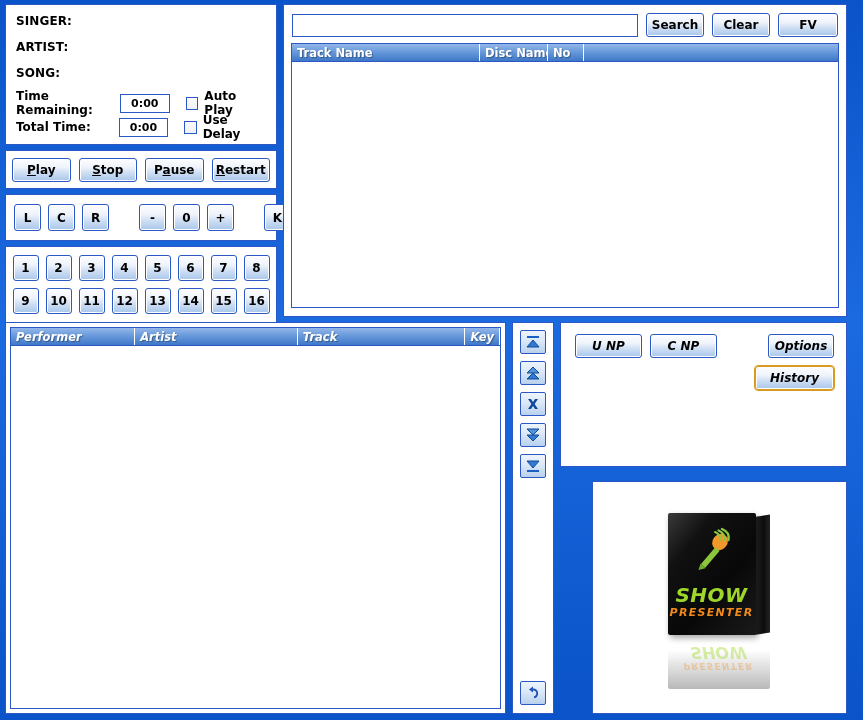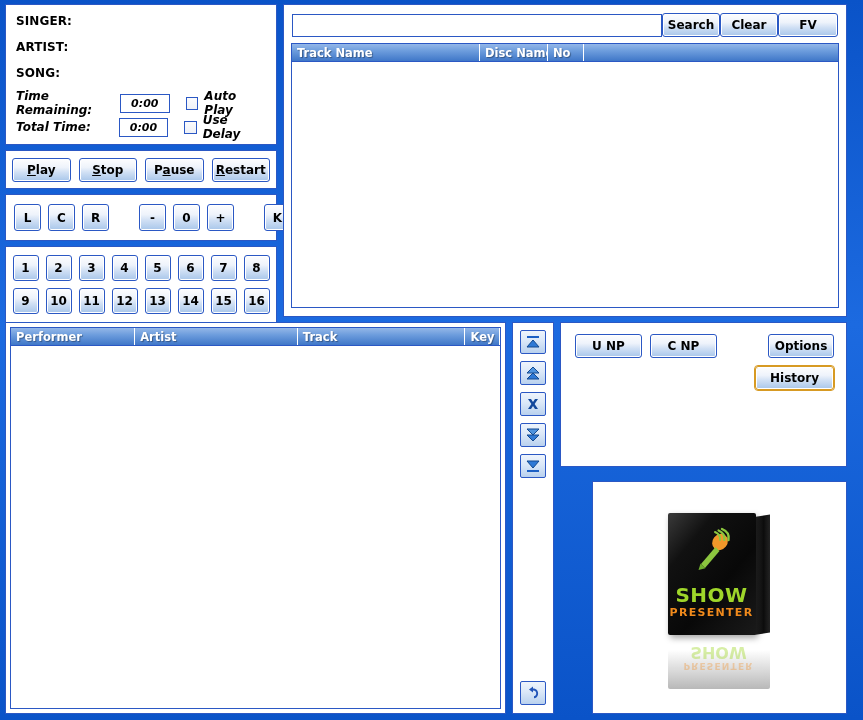--- a/index.html
+++ b/index.html
@@ -54,37 +54,37 @@
 
   
   .client {
     flex: 1 1 auto;
     padding: 4px 16px 6px 5px;
     display: flex; flex-direction: column;
     gap: 5px;
     min-height: 0;
   }
   .row-top { display: flex; gap: 6px; height: 313px; flex: 0 0 313px; }
-  .row-bottom { display: flex; gap: 6px; flex: 1 1 auto; min-height: 0; }
+  .row-bottom { display: flex; gap: 6px; flex: 1 1 auto; min-height: 0; font-style: italic; }
 
   .panel {
     background: #ffffff;
     border: 1px solid #2b58c4;
     position: relative;
   }
 
   
   .left-col { width: 272px; flex: 0 0 272px; display:flex; flex-direction:column; gap:5px; }
 
   .info-panel { flex: 0 0 141px; padding: 9px 10px 0 10px; }
   .info-line {
     font-size: 12px; font-weight: bold; color: #000;
     margin-bottom: 12px; letter-spacing: .1px;
   }
-  .time-rows { margin-top: 4px; font-style: italic; }
+  .time-rows { margin-top: 4px; }
   .time-row { display: flex; align-items: center; height: 22px; margin-bottom: 2px; }
   .time-label { font-size: 12px; font-weight: bold; color:#000; width: 108px; }
   .time-box {
     width: 52px; height: 19px; border: 1px solid #2b58c4;
     background: #fff; text-align: center;
     font-size: 11px; font-weight: bold; color:#000;
     line-height: 17px;
   }
   .cbx-wrap { display:flex; align-items:center; margin-left: 16px; gap:6px; }
   .cbx {
@@ -116,21 +116,21 @@
   .lcr-panel .grp { display:flex; gap: 7px; align-items:center; }
   .lcr-panel .sep { width:1px; height:45px; background:#2b58c4; margin: 0 8px; }
   .lcr-panel .btn { width: 27px; height: 27px; font-size: 12px; }
 
   .num-panel { flex: 1 1 auto; padding: 8px 6px; display:flex; flex-direction:column; justify-content:center; gap: 7px; }
   .num-row { display:flex; gap: 7px; justify-content:center; }
   .num-panel .btn { width: 26px; height: 26px; font-size: 12px; }
 
   
   .search-panel { flex: 1 1 auto; display:flex; flex-direction:column; }
-  .search-bar { display:flex; align-items:center; gap: 0; padding: 8px 8px 6px 8px; }
+  .search-bar { display:flex; align-items:center; gap: 8px; padding: 8px 8px 6px 8px; }
   .search-input {
     flex: 1 1 auto; height: 23px;
     border: 1px solid #2b58c4; background: #fff;
     font-size: 12px; padding: 0 4px; color:#000;
     font-family: "DejaVu Sans", "Liberation Sans", sans-serif;
     outline: none;
   }
   .search-bar .btn { width: 58px; height: 24px; }
   .search-bar .btn.wide { width: 60px; }
 

